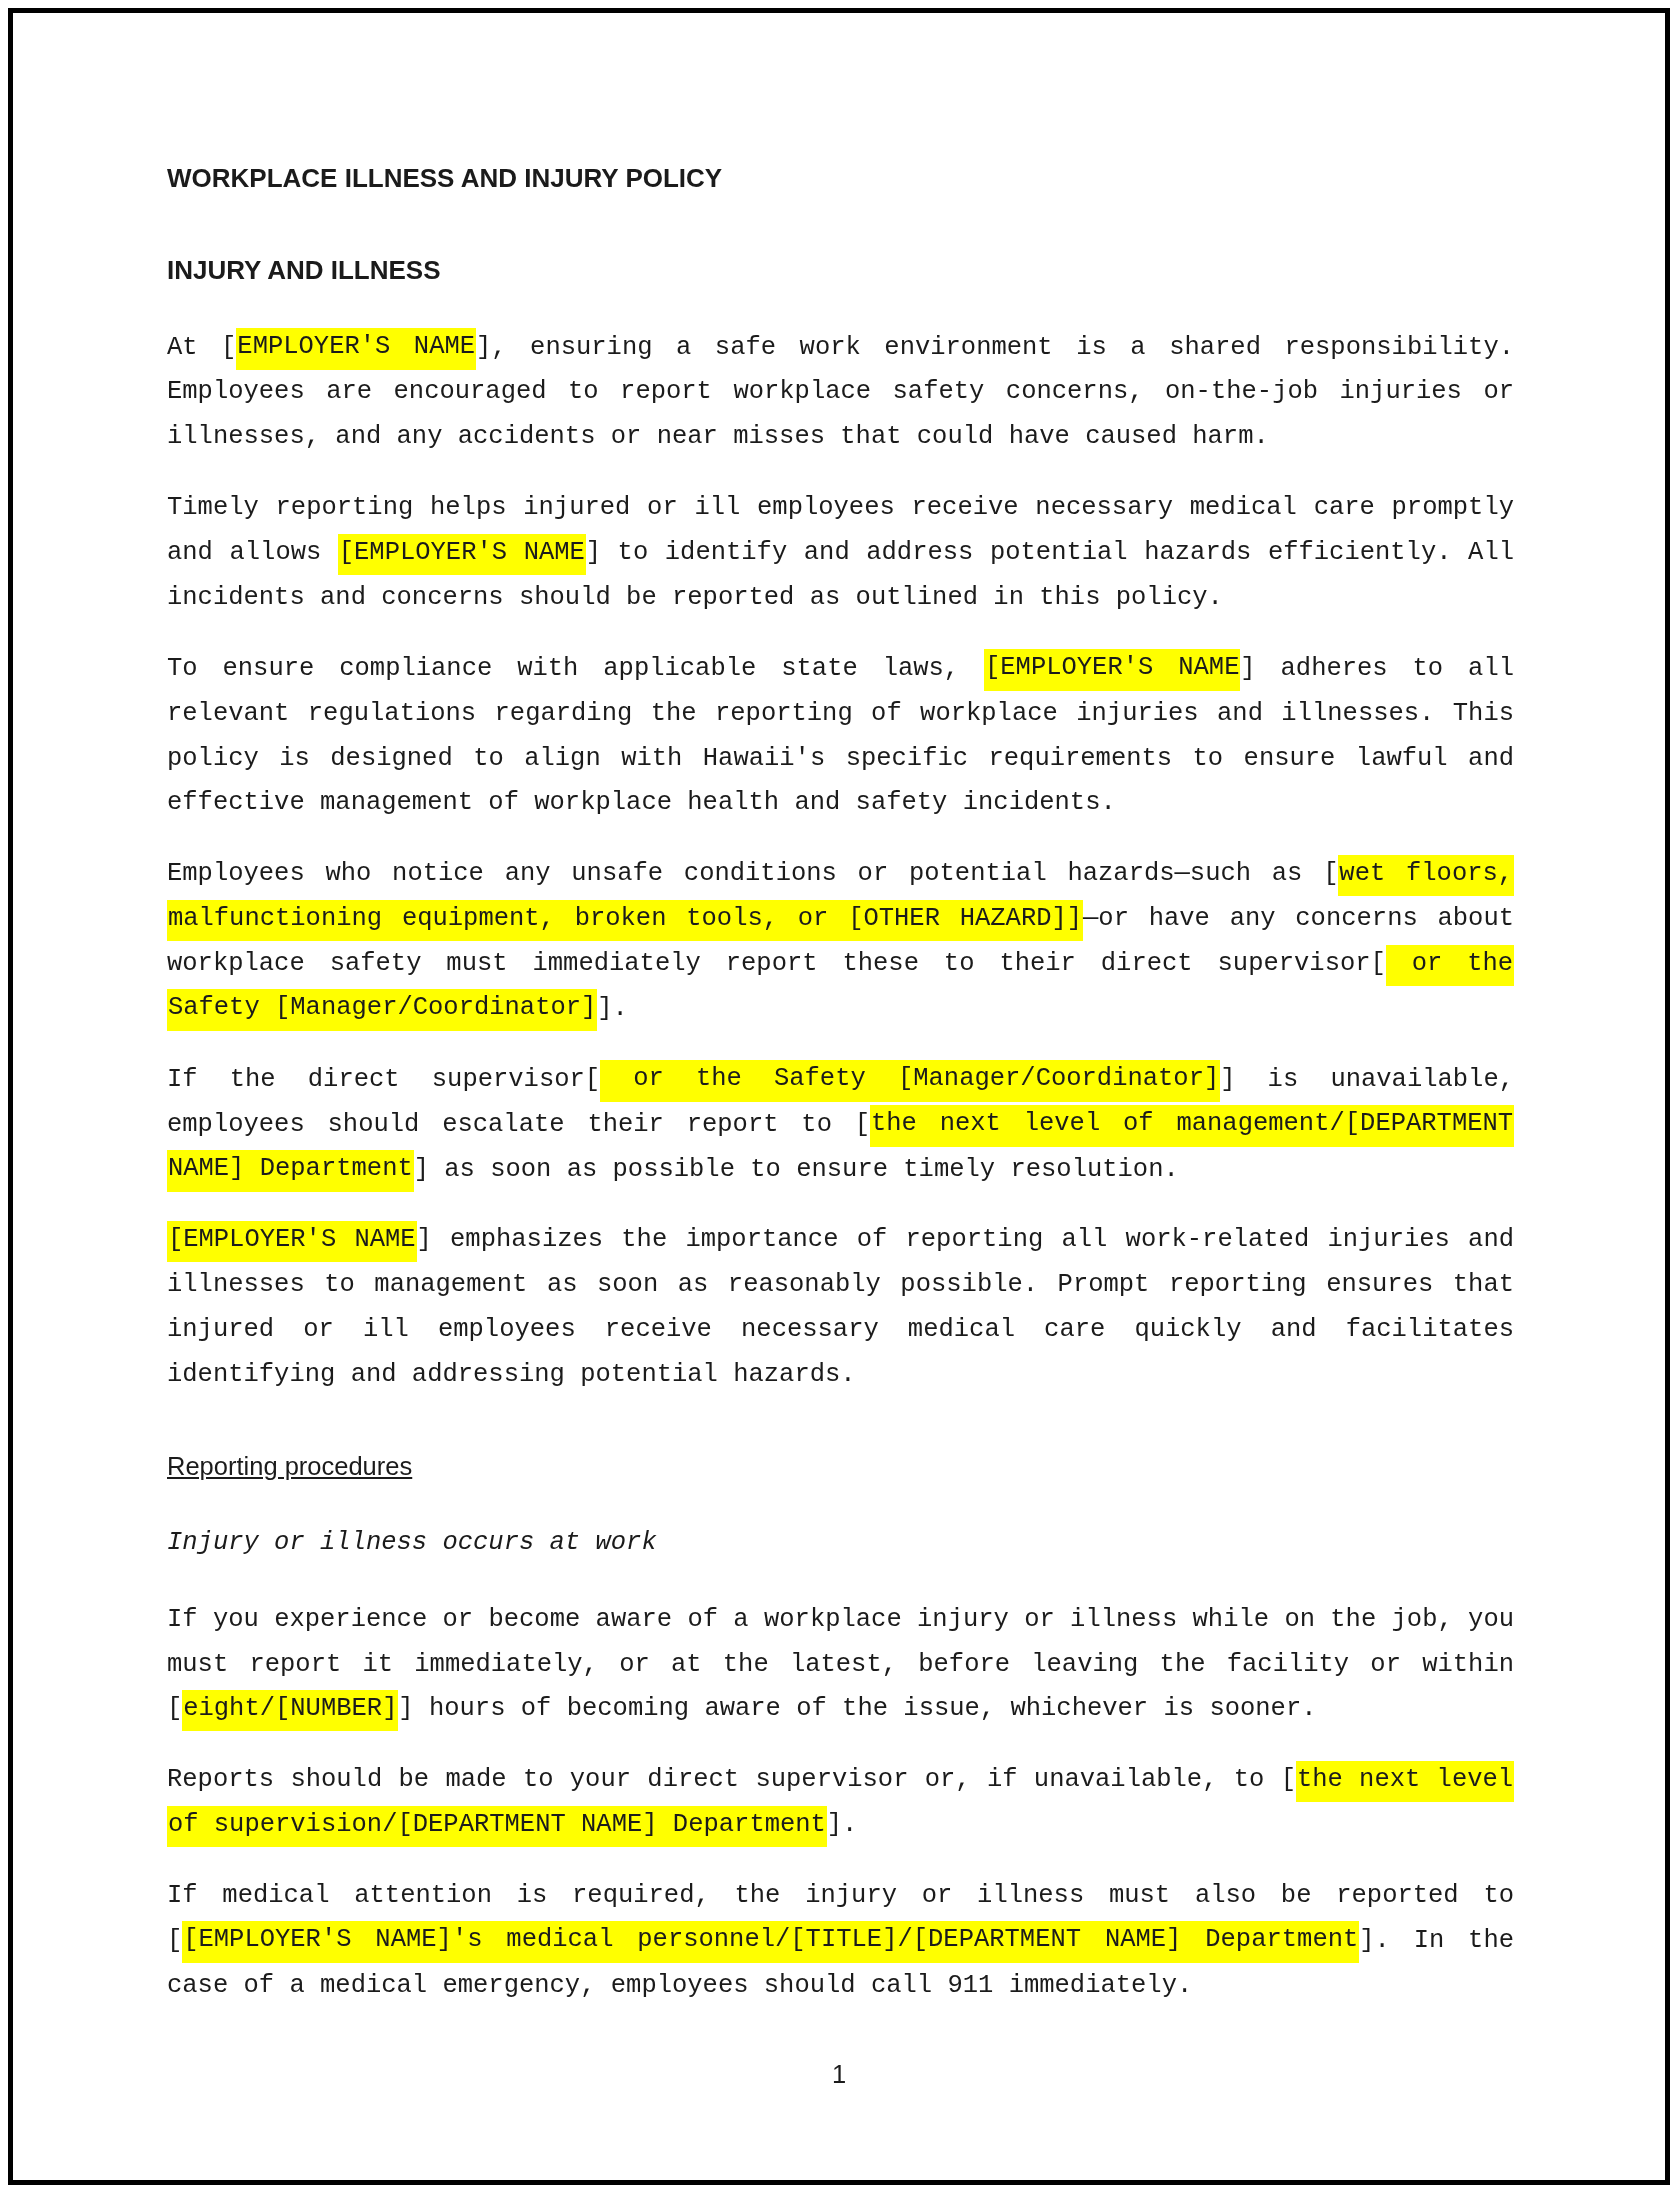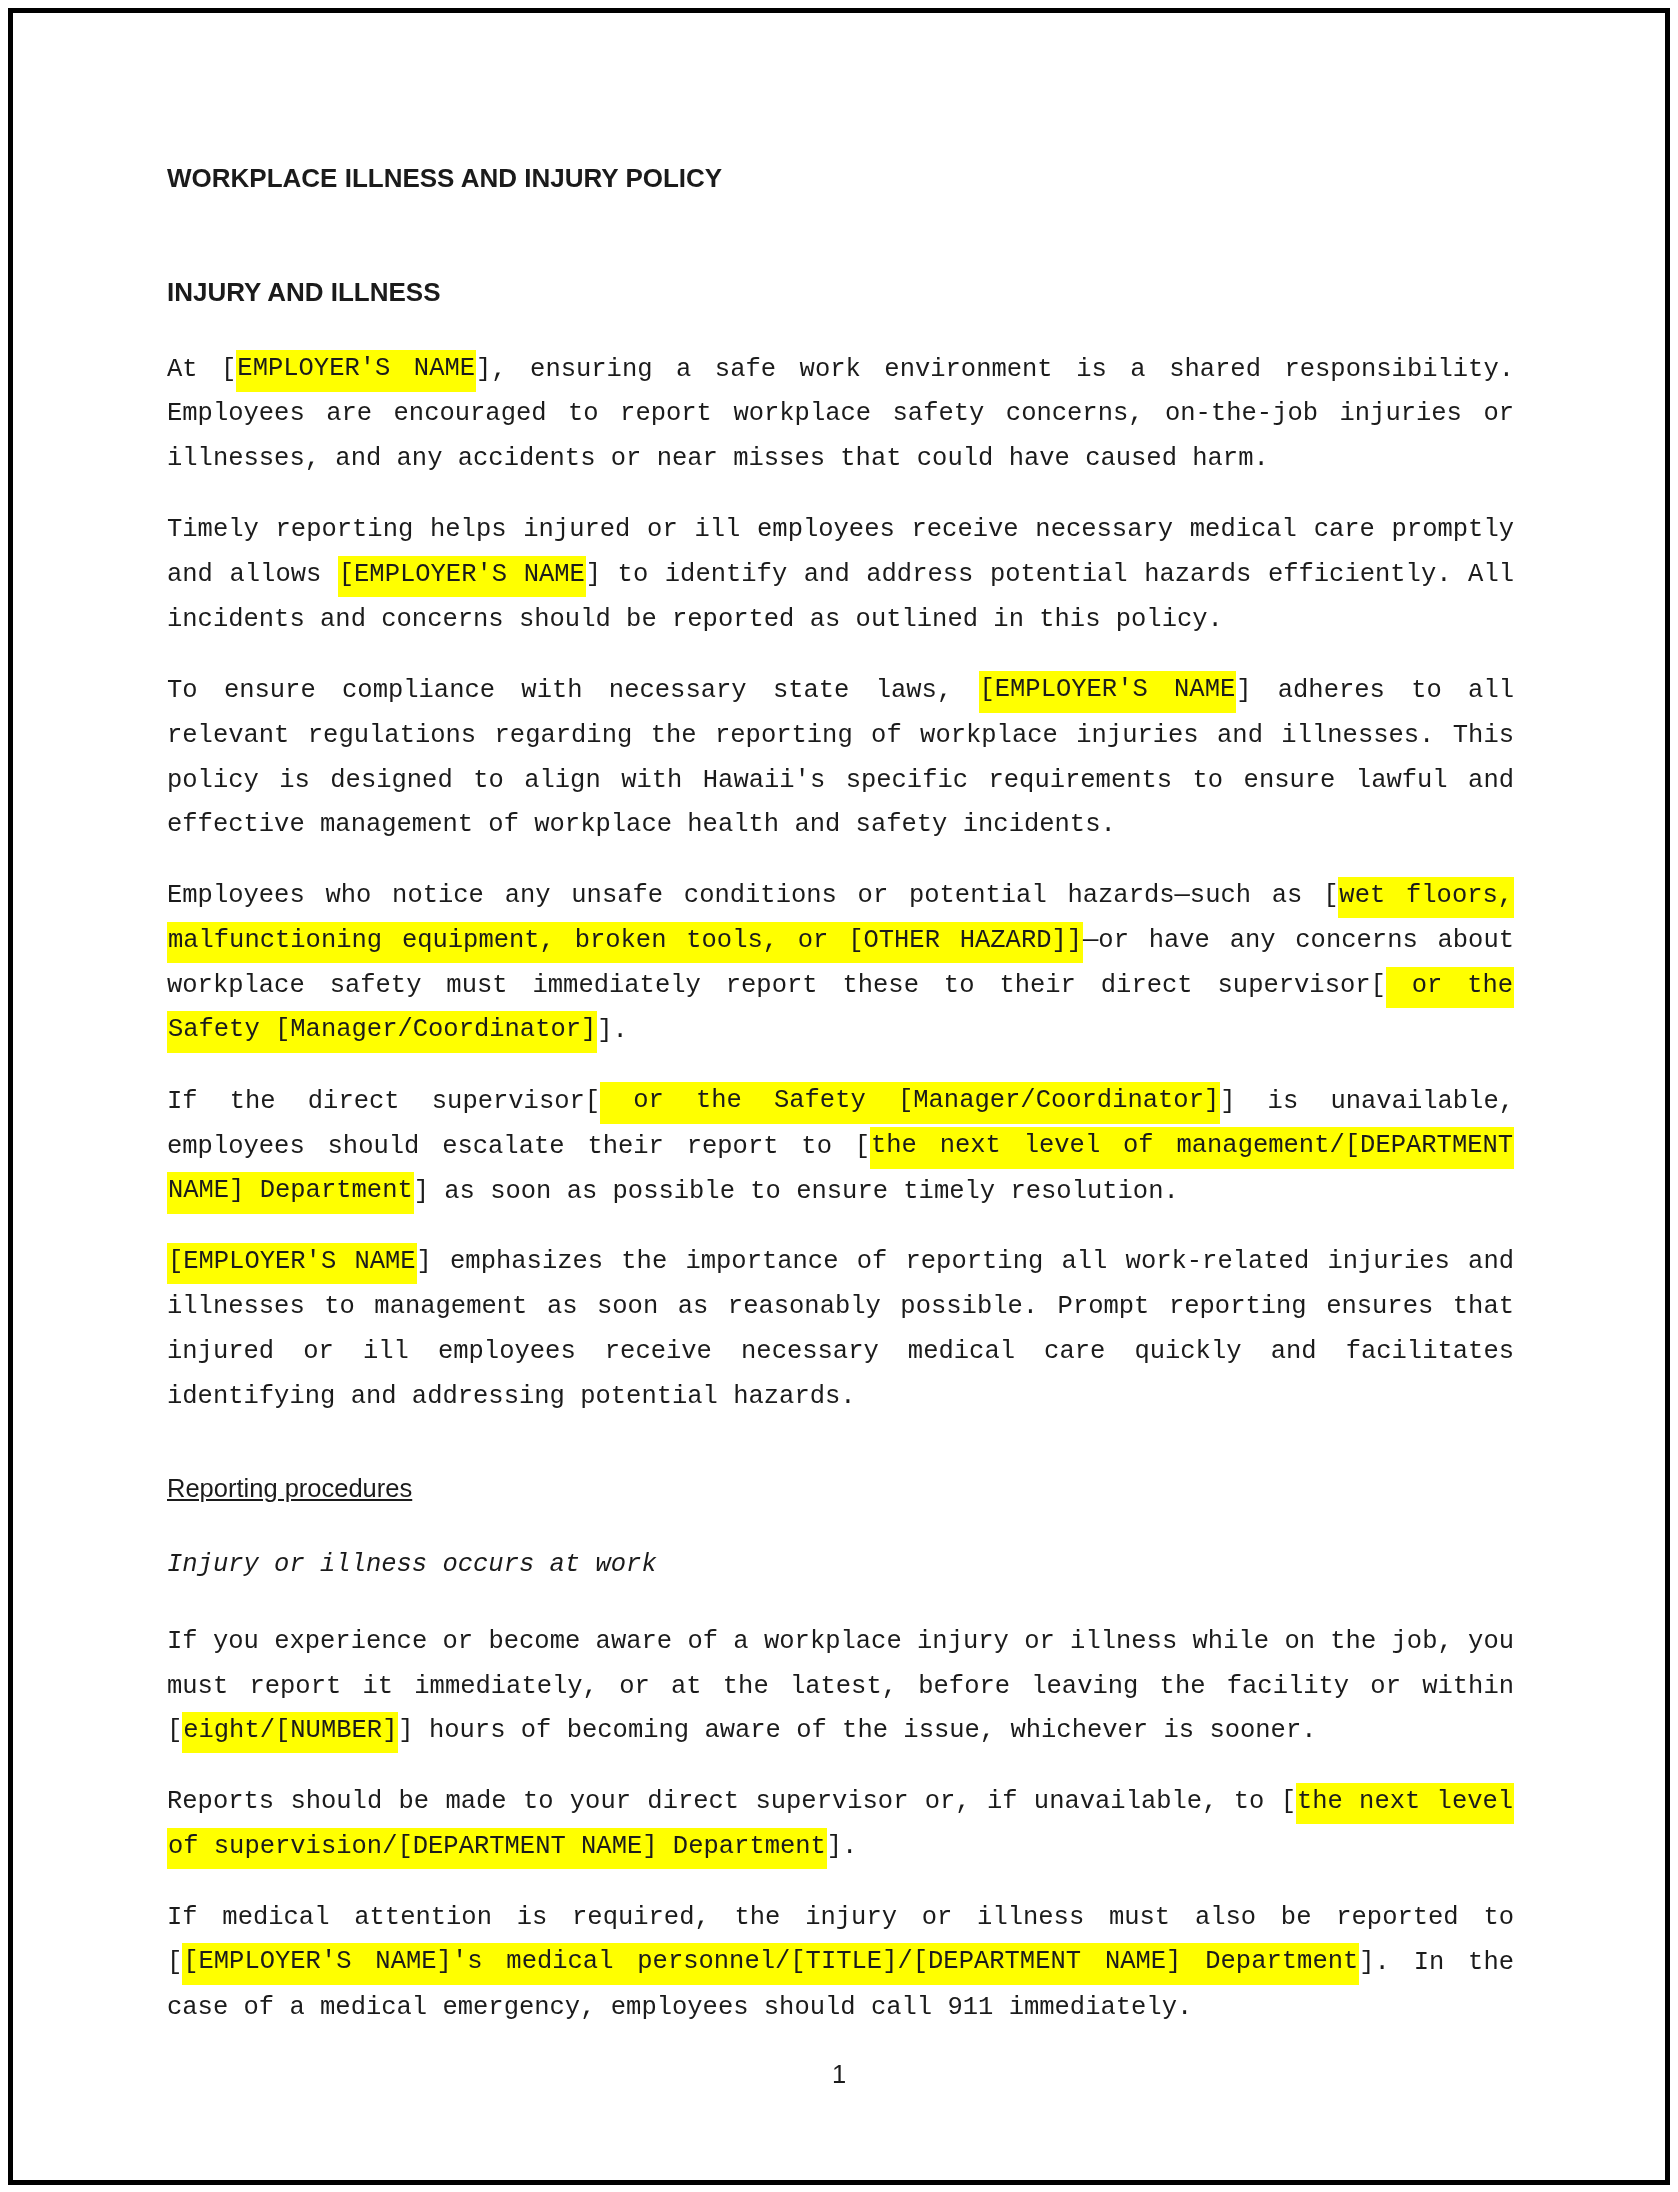--- a/index.html
+++ b/index.html
@@ -27,21 +27,21 @@
   .blk { font-size: 25.5px; line-height: 1.76; }
   .title {
     text-align: left;
     font-weight: bold;
     margin: 0 0 39px 0;
     font-size: 26px;
   }
   .h2 {
     font-weight: bold;
     font-size: 26px;
-    margin: 68px 0 32px 0;
+    margin: 46px 0 32px 0;
     text-align: left;
   }
   .h3u {
     text-decoration: underline;
     margin: 46px 0 32px 0;
   }
   .h4i {
     font-style: italic;
     margin: 32px 0;
     font-family: Liberation Mono, monospace;
@@ -68,21 +68,21 @@
 </head>
 <body>
 
 <div class="page-border"></div>
 
 <div class="content">
     <div class="blk title"><span>WORKPLACE ILLNESS AND INJURY POLICY</span></div>
     <div class="blk h2"><span>INJURY AND ILLNESS</span></div>
     <p class="blk p"><span>At [</span><span class="hl">EMPLOYER'S NAME</span><span>], ensuring a safe work environment is a shared responsibility. Employees are encouraged to report workplace safety concerns, on-the-job injuries or illnesses, and any accidents or near misses that could have caused harm.</span></p>
     <p class="blk p"><span>Timely reporting helps injured or ill employees receive necessary medical care promptly and allows </span><span class="hl">[EMPLOYER'S NAME</span><span>] to identify and address potential hazards efficiently. All incidents and concerns should be reported as outlined in this policy.</span></p>
-    <p class="blk p"><span>To ensure compliance with necessary state laws, </span><span class="hl">[EMPLOYER'S NAME</span><span>] adheres to all relevant regulations regarding the reporting of workplace injuries and illnesses. This policy is designed to align with Hawaii's specific requirements to ensure lawful and effective management of workplace health and safety incidents.</span></p>
+    <p class="blk p"><span>To ensure compliance with applicable state laws, </span><span class="hl">[EMPLOYER'S NAME</span><span>] adheres to all relevant regulations regarding the reporting of workplace injuries and illnesses. This policy is designed to align with Hawaii's specific requirements to ensure lawful and effective management of workplace health and safety incidents.</span></p>
     <p class="blk p"><span>Employees who notice any unsafe conditions or potential hazards—such as [</span><span class="hl">wet floors, malfunctioning equipment, broken tools, or [OTHER HAZARD]]</span><span>—or have any concerns about workplace safety must immediately report these to their direct supervisor[</span><span class="hl"> or the Safety [Manager/Coordinator]</span><span>].</span></p>
     <p class="blk p"><span>If the direct supervisor[</span><span class="hl"> or the Safety [Manager/Coordinator]</span><span>] is unavailable, employees should escalate their report to [</span><span class="hl">the next level of management/[DEPARTMENT NAME] Department</span><span>] as soon as possible to ensure timely resolution.</span></p>
     <p class="blk p"><span class="hl">[EMPLOYER'S NAME</span><span>] emphasizes the importance of reporting all work-related injuries and illnesses to management as soon as reasonably possible. Prompt reporting ensures that injured or ill employees receive necessary medical care quickly and facilitates identifying and addressing potential hazards.</span></p>
     <div class="blk h3u"><span>Reporting procedures</span></div>
     <div class="blk h4i"><span>Injury or illness occurs at work</span></div>
     <p class="blk p"><span>If you experience or become aware of a workplace injury or illness while on the job, you must report it immediately, or at the latest, before leaving the facility or within [</span><span class="hl">eight/[NUMBER]</span><span>] hours of becoming aware of the issue, whichever is sooner.</span></p>
     <p class="blk p"><span>Reports should be made to your direct supervisor or, if unavailable, to [</span><span class="hl">the next level of supervision/[DEPARTMENT NAME] Department</span><span>].</span></p>
     <p class="blk p"><span>If medical attention is required, the injury or illness must also be reported to [</span><span class="hl">[EMPLOYER'S NAME]'s medical personnel/[TITLE]/[DEPARTMENT NAME] Department</span><span>]. In the case of a medical emergency, employees should call 911 immediately.</span></p>
   </div>
 

